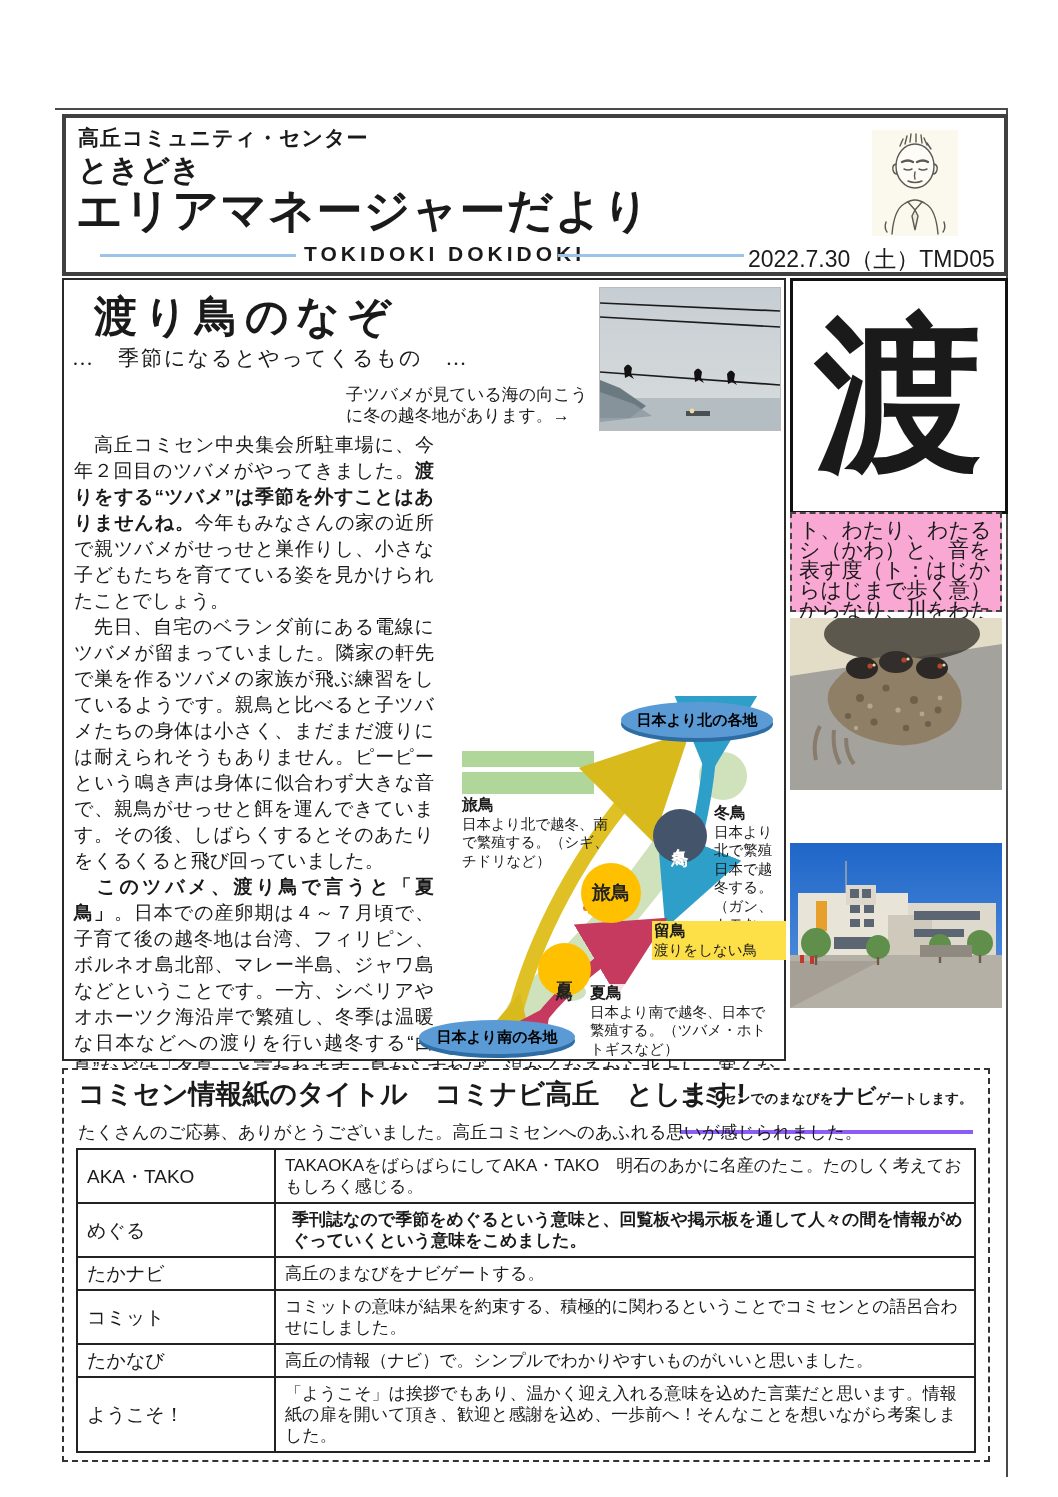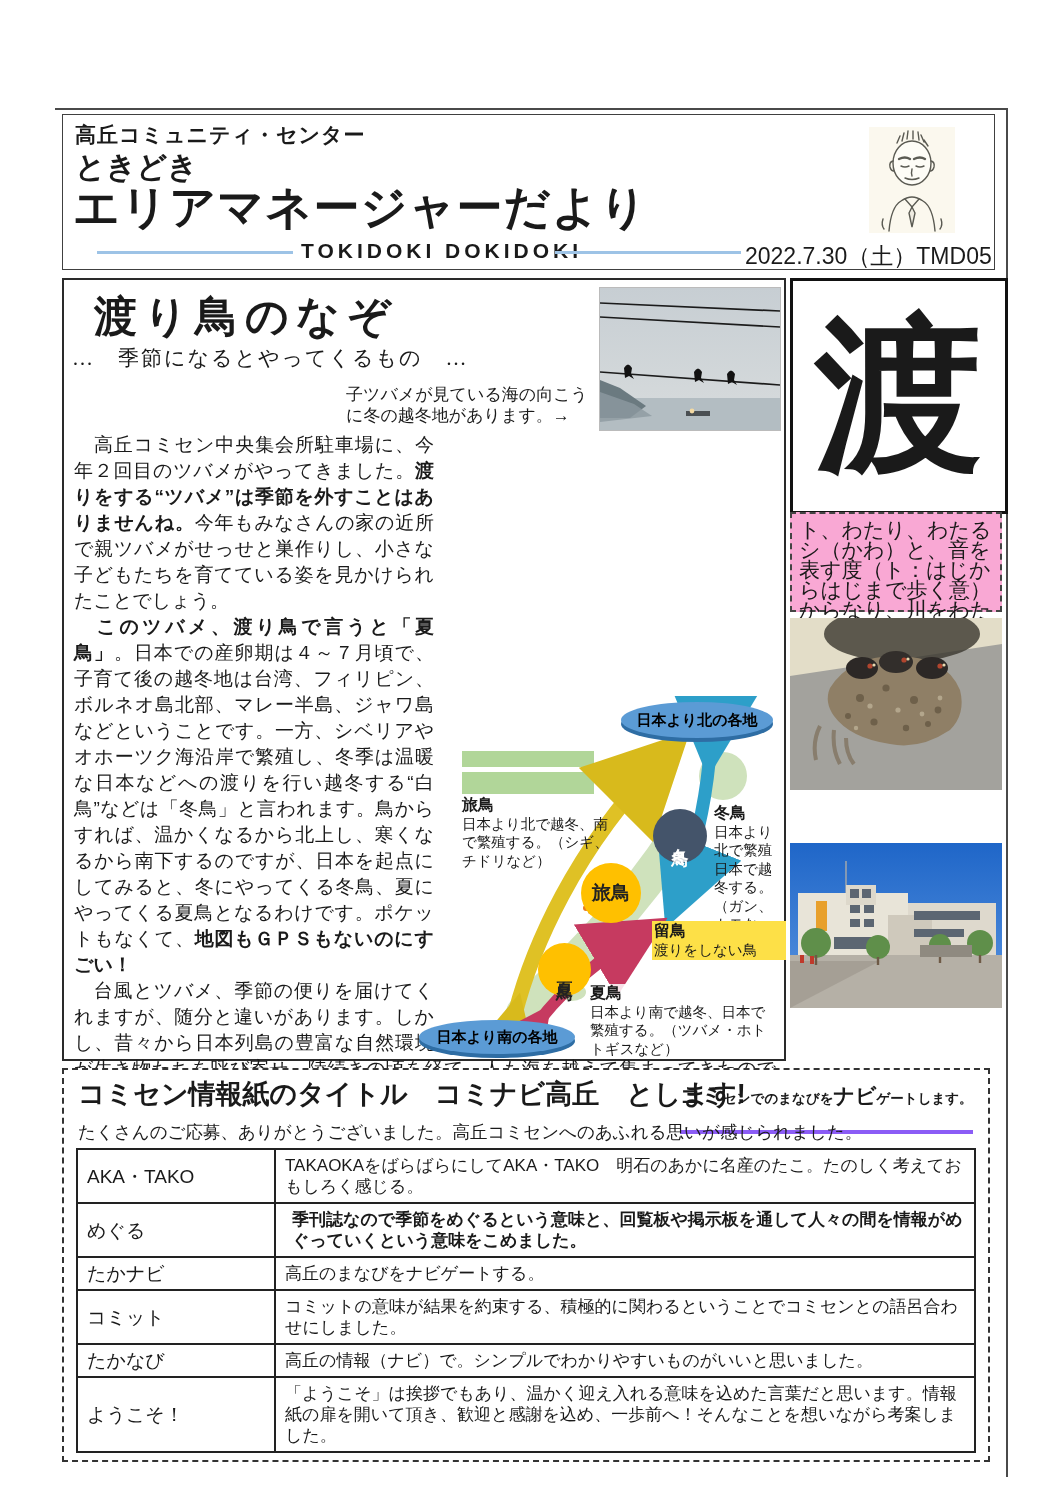--- a/index.html
+++ b/index.html
@@ -3,21 +3,21 @@
 <meta charset="utf-8">
 <style>
   html,body{margin:0;padding:0;background:#fff;}
   .page{position:relative;width:1058px;height:1497px;background:#ffffff;overflow:hidden;
         font-family:"Liberation Sans","DejaVu Sans",sans-serif;color:#1a1a1a;}
   .abs{position:absolute;}
   
   .rule-top{left:55px;top:108px;width:953px;height:2px;background:#4a4a4a;}
   .rule-right{left:1006px;top:108px;width:2px;height:1369px;background:#4a4a4a;}
   
-  .header-box{left:62px;top:114px;width:931px;height:154px;border:1px solid #404040;background:#fff;}
+  .header-box{left:62px;top:114px;width:931px;height:154px;border:4px solid #404040;background:#fff;padding-left:7px;}
   .hdr-org{left:12px;top:6px;font-size:21px;font-weight:bold;letter-spacing:1px;}
   .hdr-toki{left:12px;top:32px;font-size:30px;font-weight:bold;}
   .hdr-title{left:10px;top:62px;font-size:46px;font-weight:bold;letter-spacing:1px;white-space:nowrap;}
   .blue-line{height:3px;background:#9dc3e6;top:136px;}
   .bl-a{left:34px;width:196px;}
   .bl-b{left:492px;width:186px;}
   .hdr-romaji{left:238px;top:124px;font-size:21px;font-weight:bold;letter-spacing:4px;}
   .hdr-date{left:682px;top:126px;font-size:23px;white-space:nowrap;}
   .portrait{left:806px;top:12px;width:86px;height:106px;background:#fbf8ee;}
   
@@ -141,20 +141,21 @@
       </svg>
     </div>
     <div class="abs photo-cap">
       <span>子ツバメが見ている海の向こう</span><br>
       <span>に冬の越冬地があります。→</span>
     </div>
 
     <div class="abs article-text">
       <div class="diagram-spacer"></div>
       <p><span>　高丘コミセン中央集会所駐車場に、今年２回目のツバメがやってきました。</span><span class="b">渡りをする“ツバメ”は季節を外すことはありませんね。</span><span>今年もみなさんの家の近所で親ツバメがせっせと巣作りし、小さな子どもたちを育てている姿を見かけられたことでしょう。</span></p>
+      <p>　先日、自宅のベランダ前にある電線にツバメが留まっていました。隣家の軒先で巣を作るツバメの家族が飛ぶ練習をしているようです。親鳥と比べると子ツバメたちの身体は小さく、まだまだ渡りには耐えられそうもありません。ピーピーという鳴き声は身体に似合わず大きな音で、親鳥がせっせと餌を運んできています。その後、しばらくするとそのあたりをくるくると飛び回っていました。</p>
       <p><span class="b">　このツバメ、渡り鳥で言うと「夏鳥」</span><span>。日本での産卵期は４～７月頃で、子育て後の越冬地は台湾、フィリピン、ボルネオ島北部、マレー半島、ジャワ島などということです。一方、シベリアやオホーツク海沿岸で繁殖し、冬季は温暖な日本などへの渡りを行い越冬する“白鳥”などは「冬鳥」と言われます。鳥からすれば、温かくなるから北上し、寒くなるから南下するのですが、日本を起点にしてみると、冬にやってくる冬鳥、夏にやってくる夏鳥となるわけです。ポケットもなくて、</span><span class="b">地図もＧＰＳもないのにすごい！</span></p>
       <p>　台風とツバメ、季節の便りを届けてくれますが、随分と違いがあります。しかし、昔々から日本列島の豊富な自然環境が生き物たちを呼び寄せ、陸続きの頃を経て、人も海を越えて集まってきたのでしょう。</p>
       <p>　巣立ちの日まではあとわずか。</p>
     </div>
   </div>
 
   <div class="abs diagram">
     <svg width="360" height="358" viewBox="0 0 360 358">
       <defs>
         <marker id="ay" markerWidth="7" markerHeight="7" refX="5" refY="3.5" orient="auto">

